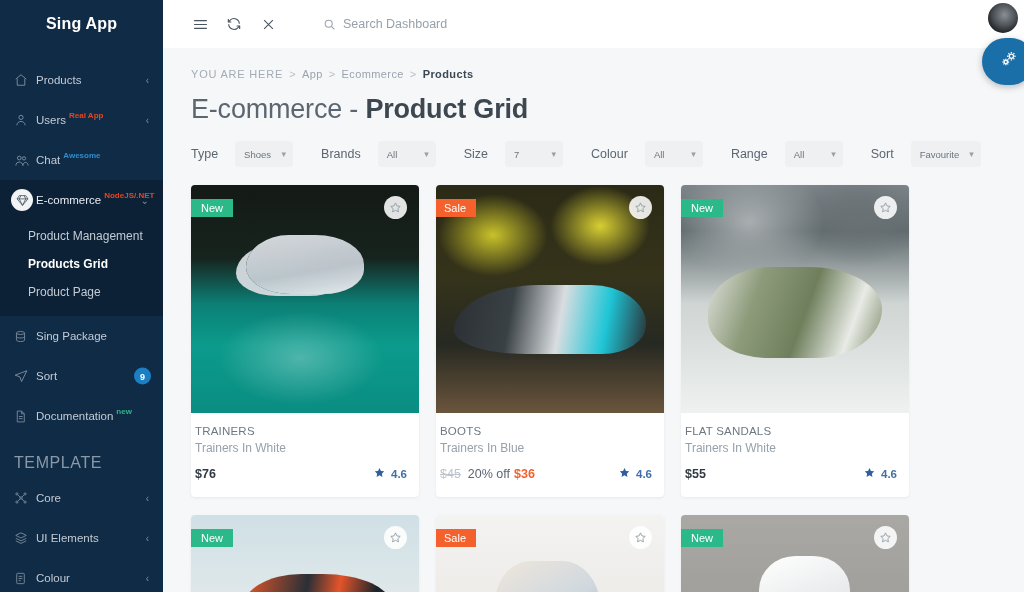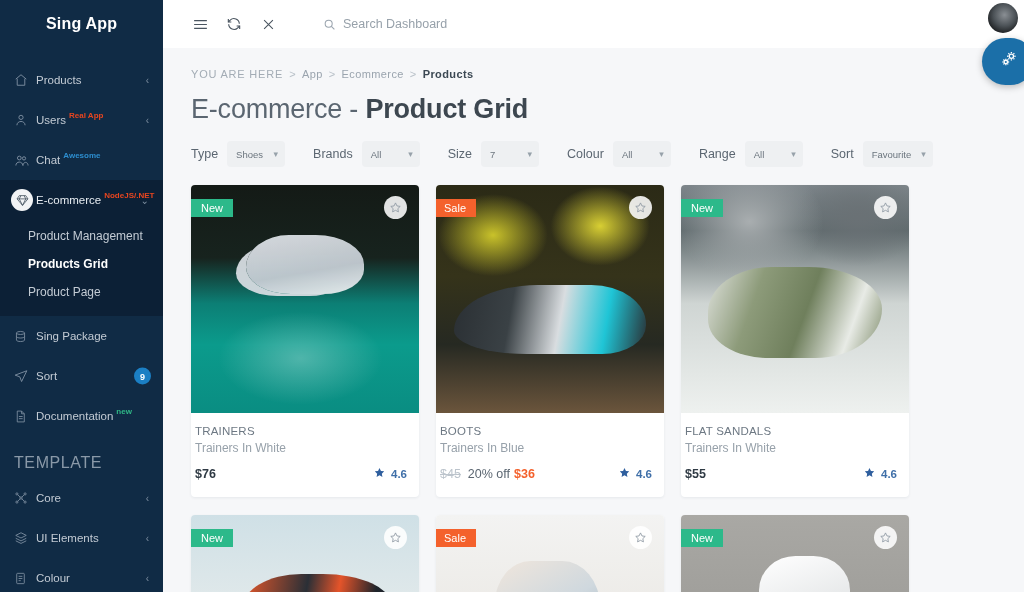--- a/index.html
+++ b/index.html
@@ -138,21 +138,21 @@
   .page-title {
     font-size: 27px; color: #5b6671; font-weight: 400;
     margin-bottom: 16px; letter-spacing: -.2px;
   }
   .page-title b { color: #3d4750; font-weight: 700; }
 
   .filters {
     display: flex; align-items: center; gap: 0;
     margin-bottom: 18px;
   }
-  .filter-grp { display: flex; align-items: center; margin-right: 28px; }
+  .filter-grp { display: flex; align-items: center; margin-right: 28px; gap: 8px; }
   .filter-lbl { font-size: 12.5px; color: #5b6671; margin-right: 9px; }
   .select-box {
     background: #eef0f2; border: none; border-radius: 4px;
     height: 26px; min-width: 58px;
     display: flex; align-items: center; justify-content: space-between;
     padding: 0 7px 0 9px; gap: 10px;
   }
   .select-box .val { font-size: 9.5px; color: #6b757e; }
   .select-box .cv { font-size: 9px; color: #97a1aa; }
 

